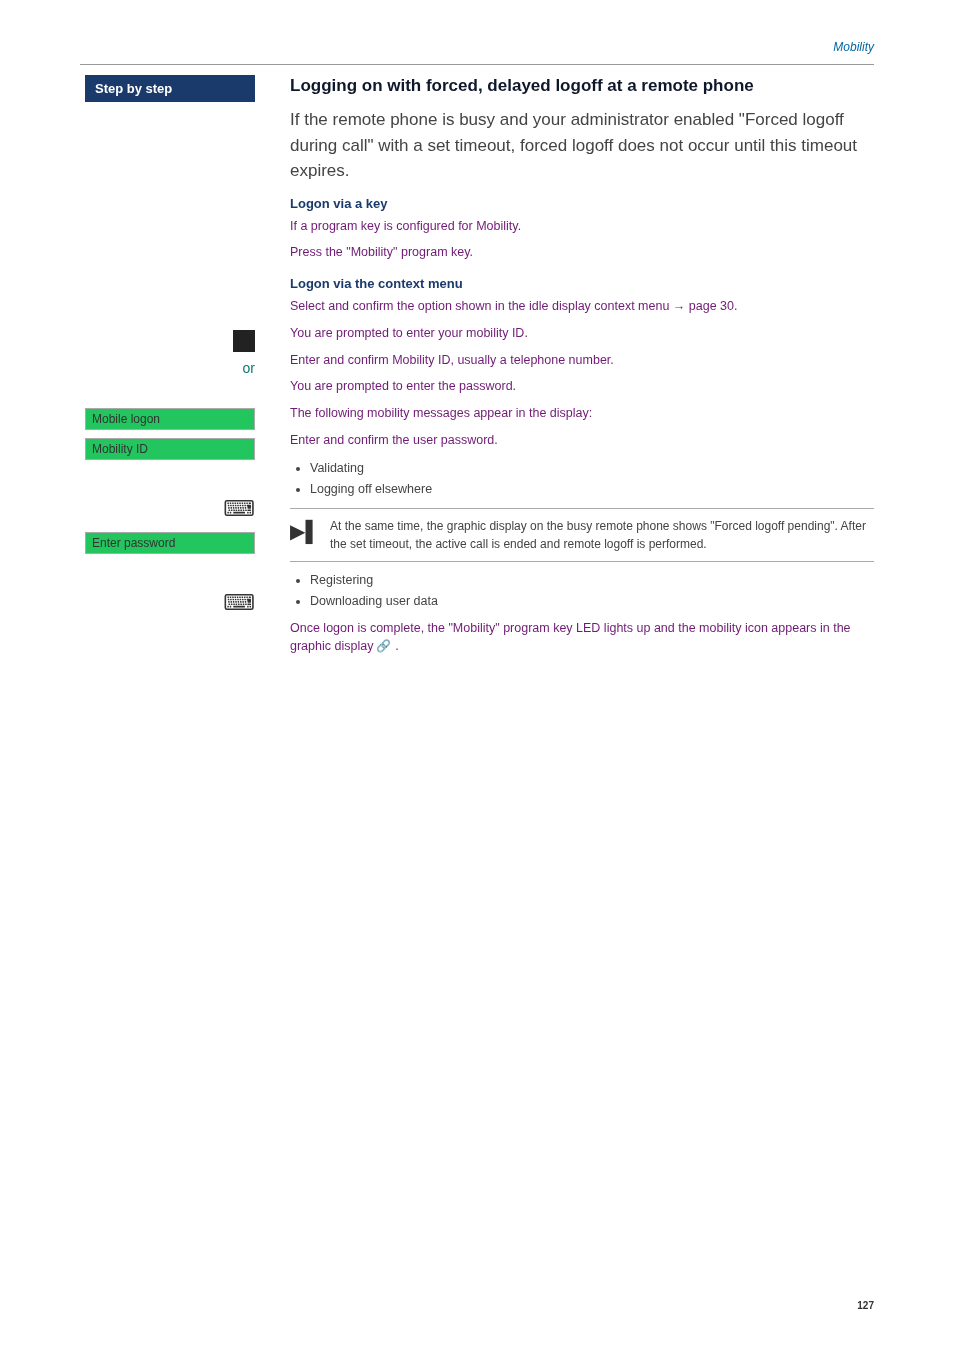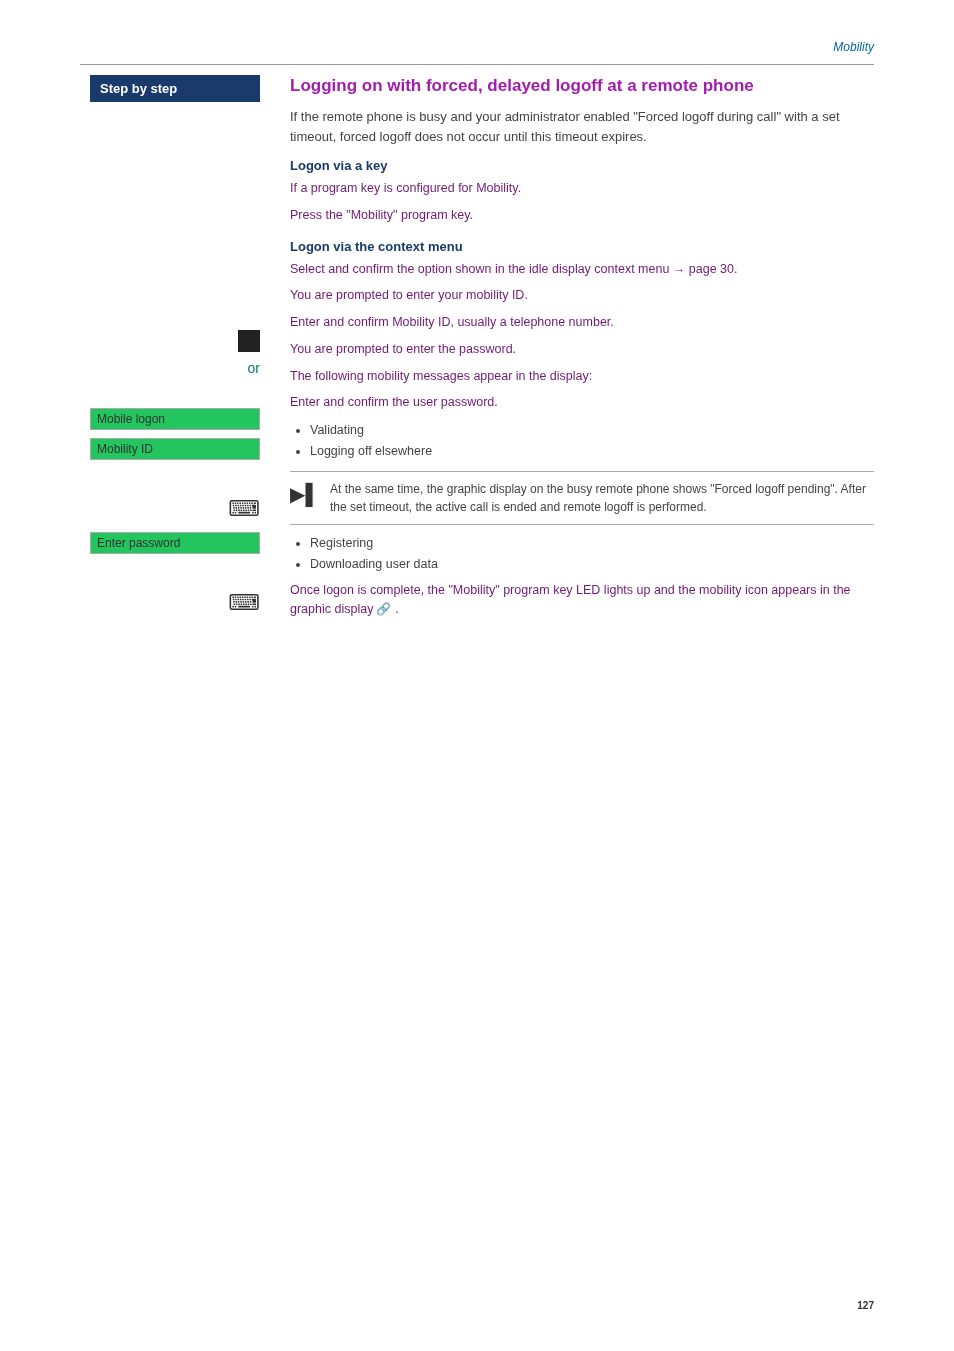--- a/index.html
+++ b/index.html
@@ -68,29 +68,29 @@
 
     .keypad-icon {
       font-size: 22px;
       color: #333;
       margin: 6px 0;
       text-align: right;
       display: block;
     }
 
     .section-title {
-      color: #a21caf;
+      color: #0f172a;
       font-size: 17px;
       font-weight: bold;
       margin-bottom: 10px;
       line-height: 1.3;
     }
 
     .intro-text {
-      font-size: 13px;
+      font-size: 17px;
       color: #444;
       margin-bottom: 12px;
       line-height: 1.5;
     }
 
     .sub-heading {
       color: #1a3a6b;
       font-weight: bold;
       font-size: 13px;
       margin-bottom: 6px;
@@ -145,21 +145,21 @@
     .rows-container {
       display: flex;
       margin: 0 80px;
     }
 
     .full-left {
       width: 200px;
       min-width: 200px;
       display: flex;
       flex-direction: column;
-      align-items: flex-end;
+      align-items: center;
       padding-right: 20px;
       padding-top: 0;
     }
 
     .full-right {
       flex: 1;
       padding-left: 10px;
     }
   </style>
 </head>

